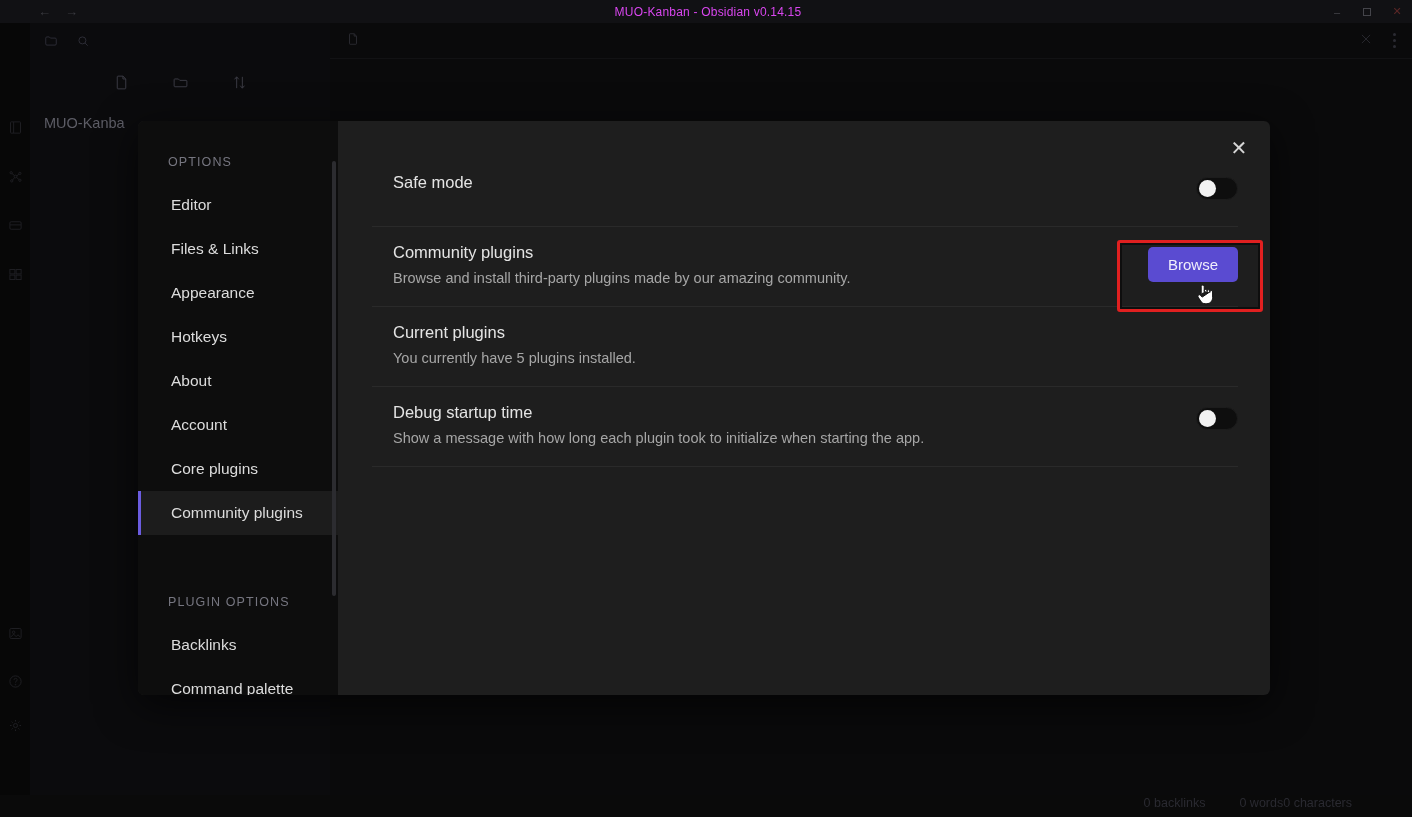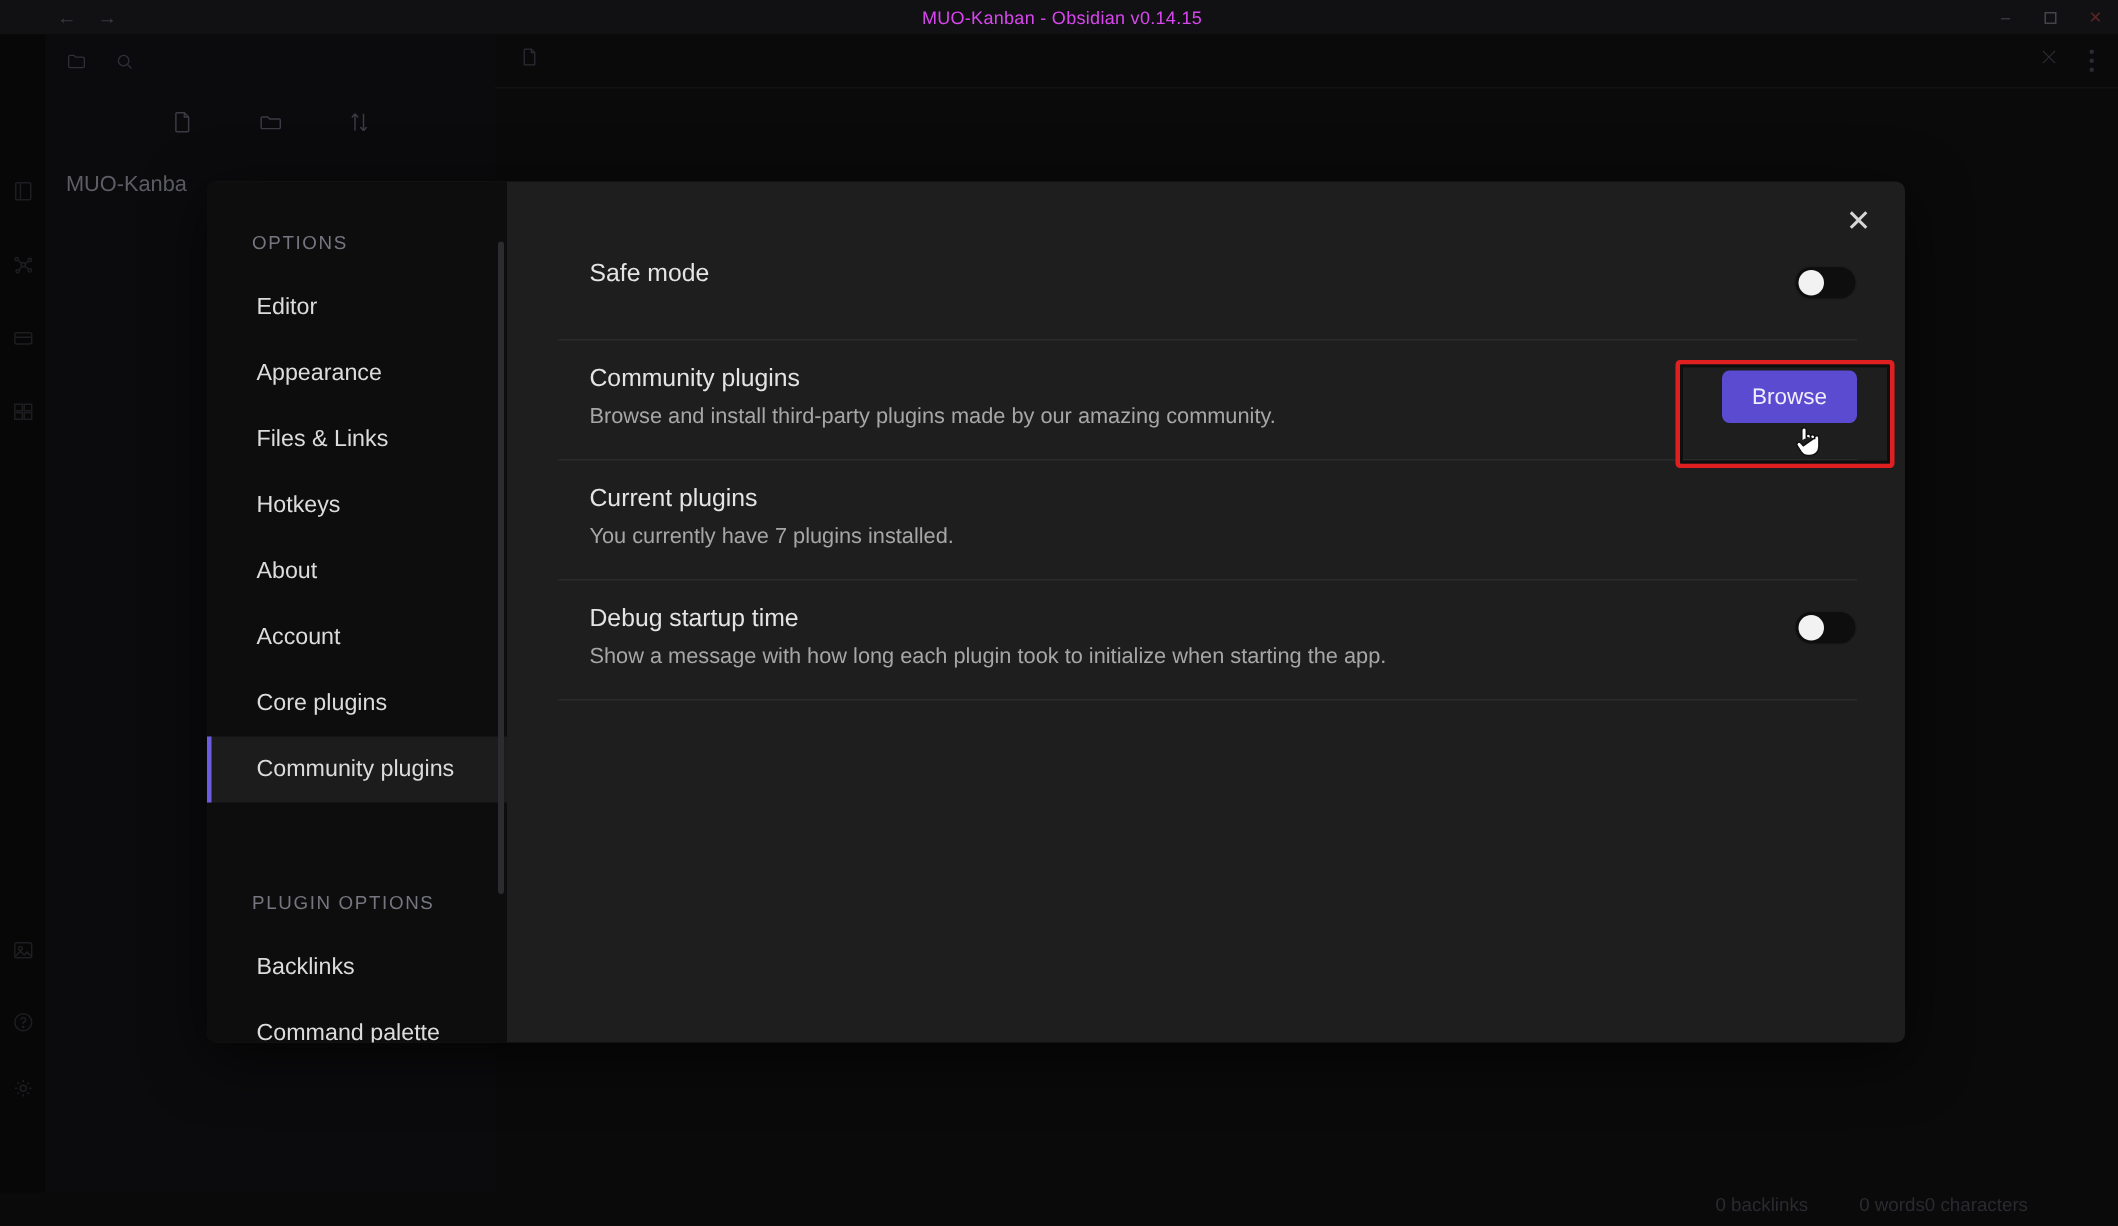--- a/index.html
+++ b/index.html
@@ -326,22 +326,22 @@
       <span>0 words</span>
       <span>0 characters</span>
     </span>
   </div>
 
   <div class="modal">
 
     <div class="modal-sidebar">
       <div class="ms-heading">OPTIONS</div>
       <div class="ms-item">Editor</div>
+      <div class="ms-item">Files &amp; Links</div>
       <div class="ms-item">Appearance</div>
-      <div class="ms-item">Files &amp; Links</div>
       <div class="ms-item">Hotkeys</div>
       <div class="ms-item">About</div>
       <div class="ms-item">Account</div>
       <div class="ms-item">Core plugins</div>
       <div class="ms-item active">Community plugins</div>
 
       <div class="ms-heading second">PLUGIN OPTIONS</div>
       <div class="ms-item">Backlinks</div>
       <div class="ms-item">Command palette</div>
 
@@ -368,21 +368,21 @@
           <div class="sr-desc">Browse and install third-party plugins made by our amazing community.</div>
         </div>
         <div class="sr-control">
           <button class="browse-btn">Browse</button>
         </div>
       </div>
 
       <div class="setting-row">
         <div class="sr-text">
           <div class="sr-name">Current plugins</div>
-          <div class="sr-desc">You currently have 7 plugins installed.</div>
+          <div class="sr-desc">You currently have 5 plugins installed.</div>
         </div>
       </div>
 
       <div class="setting-row">
         <div class="sr-text">
           <div class="sr-name">Debug startup time</div>
           <div class="sr-desc">Show a message with how long each plugin took to initialize when starting the app.</div>
         </div>
         <div class="sr-control">
           <div class="toggle">

